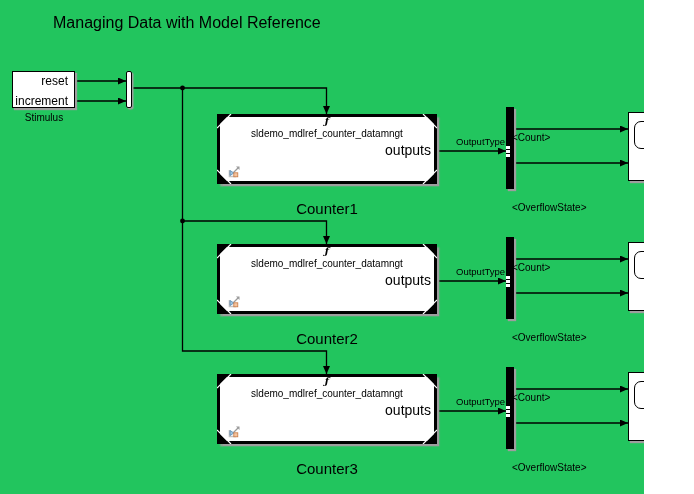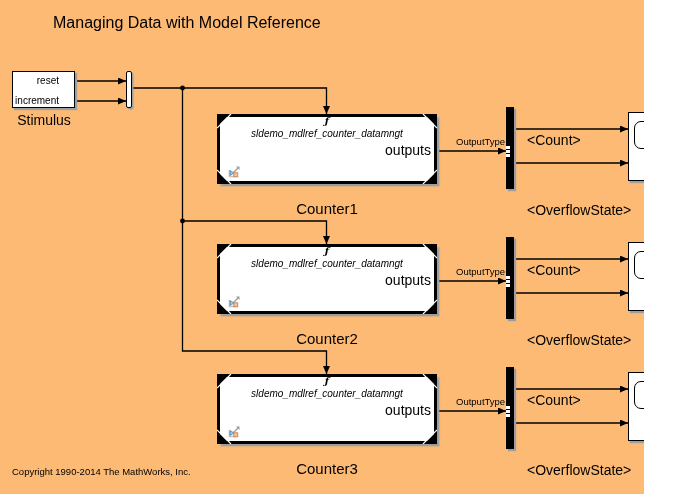--- a/index.html
+++ b/index.html
@@ -1,49 +1,49 @@
 <!DOCTYPE html>
 <html><head>
 <meta charset="utf-8">
 <style>
   html,body{margin:0;padding:0;background:#fff;}
-  #canvas{position:relative;width:644px;height:494px;background:#fdba74;overflow:hidden;
+  #canvas{position:relative;width:644px;height:494px;background:#22c55e;overflow:hidden;
           font-family:"Liberation Sans",sans-serif;color:#000;}
   .abs{position:absolute;}
   #title{left:53px;top:14px;font-size:16px;white-space:nowrap;}
   #copyright{left:12px;top:466px;font-size:9.5px;white-space:nowrap;}
   
   #wires{position:absolute;left:0;top:0;pointer-events:none;}
   
   .sblock{left:12px;top:71px;width:61px;height:35px;border:1.5px solid #000;background:#fff;
           box-shadow:2px 2px 1px #9e9e9e;}
-  .sport{position:absolute;right:15px;font-size:10px;line-height:10px;white-space:nowrap;}
-  .slabel{left:12px;top:112px;width:64px;text-align:center;font-size:14px;}
+  .sport{position:absolute;right:6px;font-size:12px;line-height:10px;white-space:nowrap;}
+  .slabel{left:12px;top:112px;width:64px;text-align:center;font-size:10px;}
   
   .buscreator{left:126px;top:71px;width:4px;height:35px;border:1.5px solid #000;border-radius:2px;
               background:#fff;box-shadow:1.5px 1.5px 1px #9e9e9e;}
   
   .row{position:absolute;left:0;width:694px;height:0;}
   
   .mblock{position:absolute;left:217px;top:114px;width:214px;height:64px;border:3px solid #000;
           background:#fff;box-shadow:2.5px 2.5px 1.5px #9e9e9e;}
   .corners{position:absolute;left:-3px;top:-3px;}
   .trigger{position:absolute;left:0;right:0;top:-2px;text-align:center;
            font-family:"DejaVu Serif",serif;font-style:italic;font-weight:bold;font-size:10px;line-height:11px;}
-  .mname{position:absolute;left:0;right:0;top:11px;text-align:center;font-size:10px;white-space:nowrap;font-style:italic;}
+  .mname{position:absolute;left:0;right:0;top:11px;text-align:center;font-size:10px;white-space:nowrap;}
   .oport{position:absolute;right:3px;top:28px;font-size:14px;line-height:11px;}
   .badge{position:absolute;left:7px;bottom:2px;}
   .blabel{position:absolute;left:217px;top:200px;width:220px;text-align:center;font-size:15px;}
   .siglabel{position:absolute;left:440px;top:136px;font-size:9.5px;white-space:nowrap;padding-left:16px;}
   
   .busbar{position:absolute;left:506px;top:107px;width:8px;height:82px;background:#000;
           box-shadow:2px 2px 1px #9e9e9e;}
   .busport{position:absolute;left:0;top:39px;width:4px;height:11px;
            background:linear-gradient(#fff 0 3px,#000 3px 4px,#fff 4px 7px,#000 7px 8px,#fff 8px 11px);}
-  .buslabel{position:absolute;left:527px;font-size:14px;white-space:nowrap;}
+  .buslabel{position:absolute;left:512px;font-size:10px;white-space:nowrap;}
   .bl-count{top:132px;}
   .bl-over{top:166px;margin-top:36px;}
   
   .scope{position:absolute;left:628px;top:112px;width:51px;height:67px;border:1.5px solid #000;
          background:#fff;box-shadow:2px 2px 1px #9e9e9e;}
   .screen{position:absolute;left:5px;top:8px;width:37px;height:26px;border:1.5px solid #000;border-radius:7px;}
 </style>
 </head>
 <body>
 
@@ -70,21 +70,20 @@
       <path d="M514 259 H628" marker-end="url(#arw)"></path>
       <path d="M514 293 H628" marker-end="url(#arw)"></path>
       <path d="M514 389 H628" marker-end="url(#arw)"></path>
       <path d="M514 423 H628" marker-end="url(#arw)"></path>
     </g>
     <circle cx="182.5" cy="88" r="2.4" fill="#000"></circle>
     <circle cx="182.5" cy="221" r="2.4" fill="#000"></circle>
   </svg>
 
   <div class="abs" id="title">Managing Data with Model Reference</div>
-  <div class="abs" id="copyright">Copyright 1990-2014 The MathWorks, Inc.</div>
 
   <div class="abs sblock">
     <div class="sport" style="top:3.5px">reset</div>
     <div class="sport" style="top:23.5px">increment</div>
   </div>
   <div class="abs slabel">Stimulus</div>
 
   <div class="abs buscreator"></div>
 
   <div class="row" style="top:0px">

